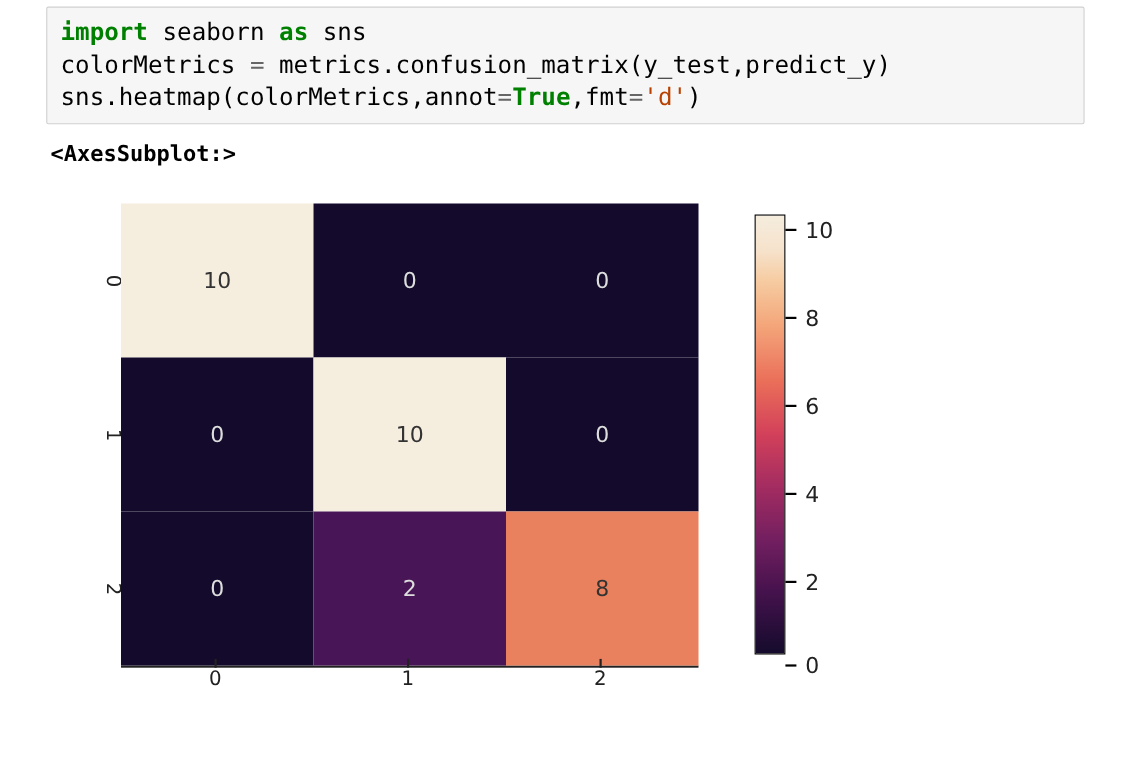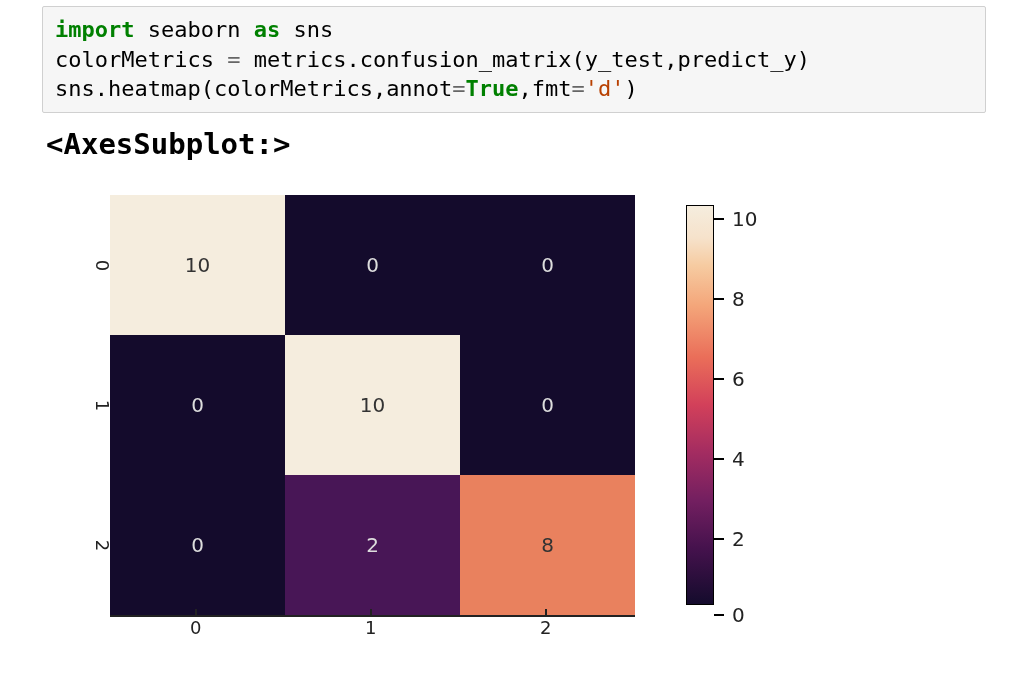--- a/index.html
+++ b/index.html
@@ -4,21 +4,21 @@
 <style>
   html,body{margin:0;padding:0;background:#fff;font-family:Menlo,Consolas,"DejaVu Sans Mono",monospace;color:#000;}
   .page{width:956px;margin:0 auto;padding:6px 6px 20px 6px;box-sizing:border-box;}
   
   .code-cell{border:1px solid #d0d0d0;background:#f6f6f6;padding:8px 12px;border-radius:2px;font-size:22px;line-height:1.35;white-space:pre;overflow:hidden;}
   .tok-kw{color:#008000;font-weight:bold;}
   .tok-id{color:#000;}
   .tok-op{color:#666;}
   .tok-bool{color:#008000;font-weight:bold;}
   .tok-str{color:#b84000;}
-  .output-text{font-size:29px;margin:14px 0 8px 4px;font-weight:bold;}
+  .output-text{font-size:20px;margin:14px 0 8px 4px;font-weight:bold;}
   
   .plot-area{position:relative;width:800px;height:480px;margin:24px 0 0 4px;}
   .heatmap{position:absolute;left:64px;top:10px;width:525px;height:420px;box-sizing:border-box;}
   .hm-grid{display:grid;grid-template-columns:repeat(3,175px);grid-template-rows:repeat(3,140px);}
   .hm-cell{display:flex;align-items:center;justify-content:center;font-family:"DejaVu Sans","Helvetica Neue",Arial,sans-serif;font-size:20px;}
   .hm-bottom-border{border-top:2px solid #222;height:0;}
   .y-ticks{position:absolute;left:22px;top:10px;height:420px;width:40px;}
   .y-tick{position:absolute;left:0;width:40px;display:flex;align-items:center;justify-content:flex-end;font-family:"DejaVu Sans",Arial,sans-serif;font-size:18px;color:#222;}
   .y-tick .lab{transform:rotate(90deg);transform-origin:center;display:inline-block;}
   .y-tick::after{content:"";position:absolute;right:-12px;top:50%;width:8px;height:2px;background:#222;}

